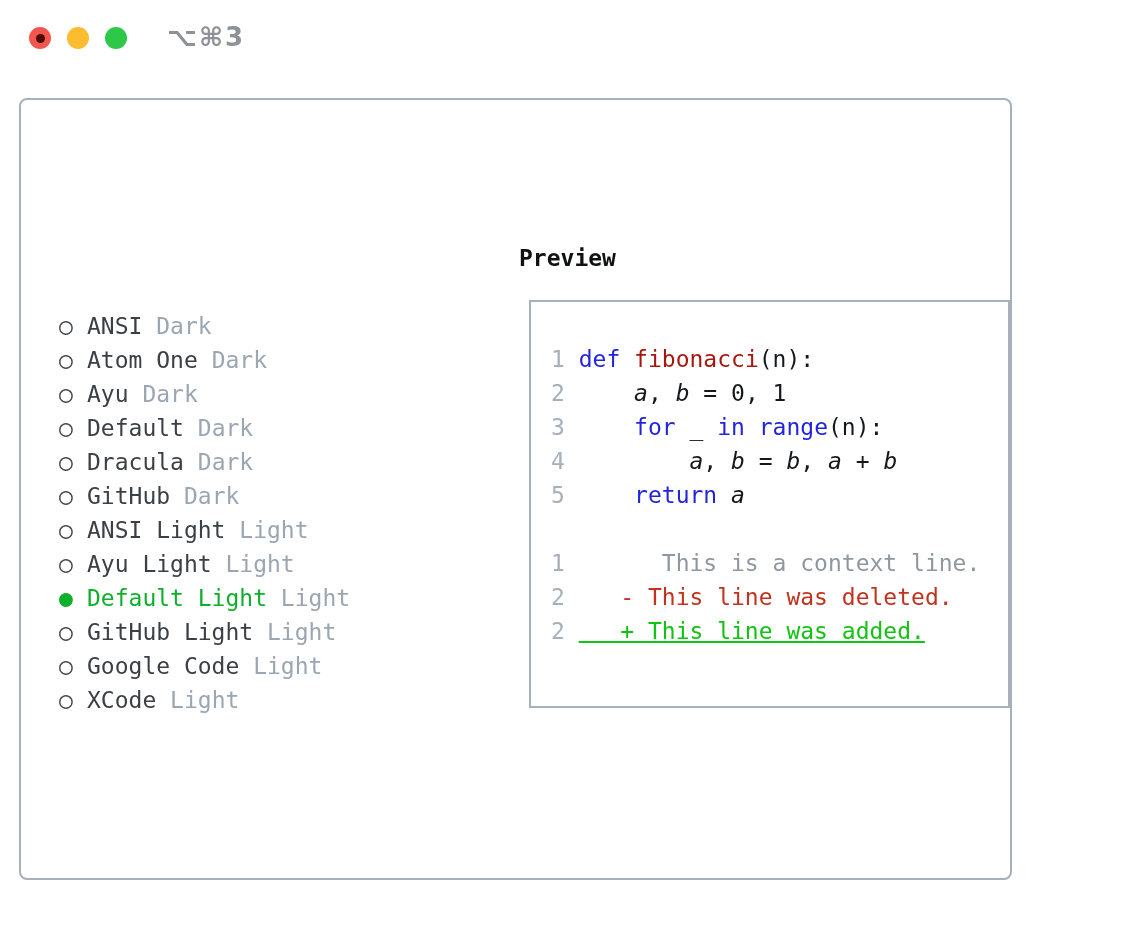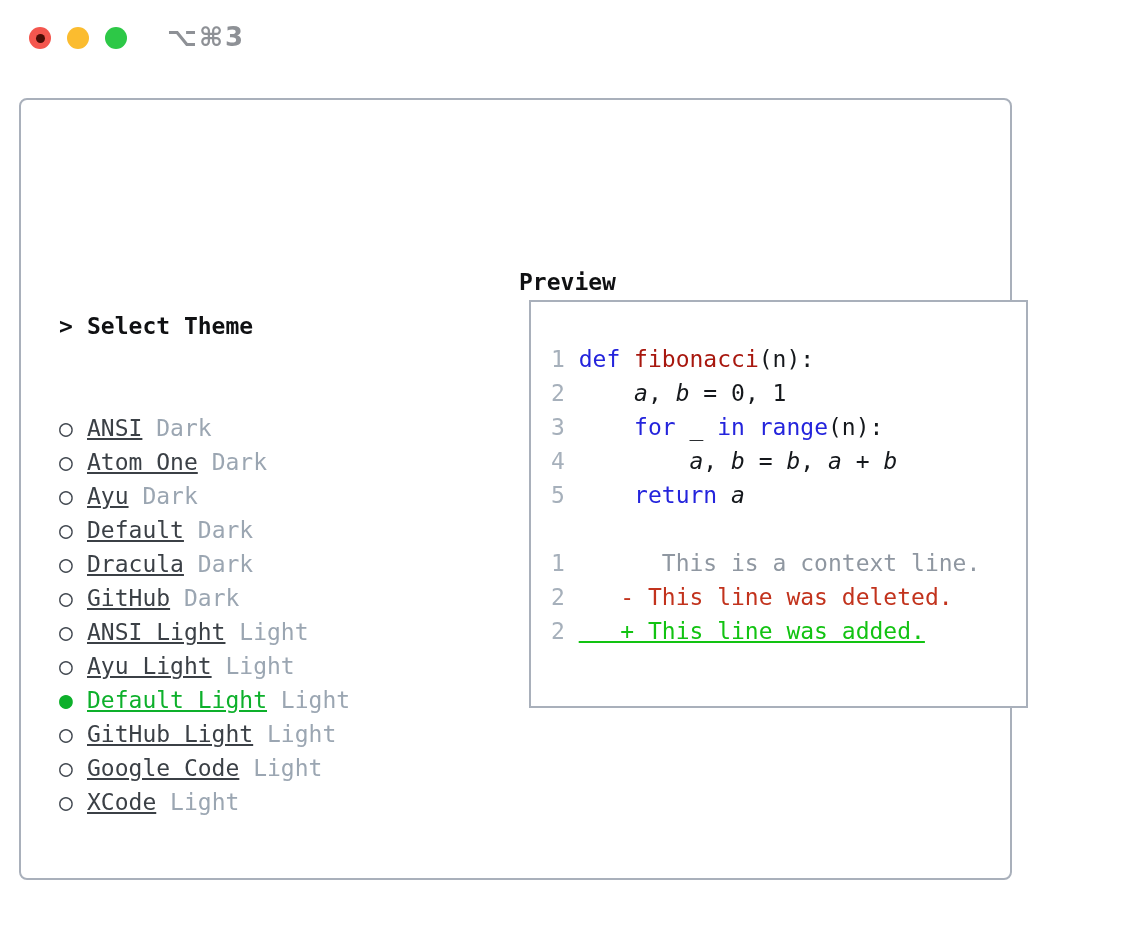--- a/index.html
+++ b/index.html
@@ -25,29 +25,29 @@
          border:2px solid var(--border-gray);border-radius:8px;background:#fff;}
 
   
   .left-col{position:absolute;left:38px;top:141px;font-size:23px;line-height:34px;
             white-space:pre;}
   .row{height:34px;}
   .marker{display:inline-block;width:28px;color:#464c54;}
   .marker.sel{color:var(--selection-green);}
   .marker.prompt{font-weight:bold;color:var(--header-black);}
   .hdr{font-weight:bold;color:var(--header-black);}
-  .iname{color:var(--text-dark);text-decoration:underline;}
+  .iname{color:var(--text-dark);}
   .iname.sel{color:var(--selection-green);}
   .variant{color:var(--muted-gray);}
 
   
   .preview-header{position:absolute;left:498px;top:141px;height:34px;line-height:34px;
-                  font-size:23px;font-weight:bold;color:var(--header-black);margin-top:24px;}
+                  font-size:23px;font-weight:bold;color:var(--header-black);}
   .preview-box{position:absolute;left:508px;top:200px;width:477px;height:404px;
-               border:2px solid var(--border-gray);background:#fff;padding-left:18px;}
+               border:2px solid var(--border-gray);background:#fff;}
   .code-block{position:absolute;left:20px;top:40px;font-size:23px;line-height:34px;
               white-space:pre;}
   .cline{height:34px;}
   .lnum{color:var(--line-number-gray);}
   .kw{color:var(--keyword-blue);}
   .fn{color:var(--function-red);}
   .var{font-style:italic;color:#15181c;}
   .plain{color:#15181c;}
   .ctx{color:var(--context-gray);text-align:right;}
   .del{color:var(--deleted-red);}
@@ -62,21 +62,20 @@
     <span class="light red">
         <span class="dot"></span>
       </span>
     <span class="light yellow"></span>
     <span class="light green"></span>
   </div>
   <span class="window-title">⌥⌘3</span>
 
   <div class="panel">
     <div class="left-col">
-      <div class="row"><span class="marker prompt">&gt;</span><span class="hdr">Select Theme</span></div>
       <div id="theme-list"><div class="row"><span class="marker">○</span><span class="iname">ANSI</span><span class="variant"> Dark</span></div><div class="row"><span class="marker">○</span><span class="iname">Atom One</span><span class="variant"> Dark</span></div><div class="row"><span class="marker">○</span><span class="iname">Ayu</span><span class="variant"> Dark</span></div><div class="row"><span class="marker">○</span><span class="iname">Default</span><span class="variant"> Dark</span></div><div class="row"><span class="marker">○</span><span class="iname">Dracula</span><span class="variant"> Dark</span></div><div class="row"><span class="marker">○</span><span class="iname">GitHub</span><span class="variant"> Dark</span></div><div class="row"><span class="marker">○</span><span class="iname">ANSI Light</span><span class="variant"> Light</span></div><div class="row"><span class="marker">○</span><span class="iname">Ayu Light</span><span class="variant"> Light</span></div><div class="row"><span class="marker sel">●</span><span class="iname sel">Default Light</span><span class="variant"> Light</span></div><div class="row"><span class="marker">○</span><span class="iname">GitHub Light</span><span class="variant"> Light</span></div><div class="row"><span class="marker">○</span><span class="iname">Google Code</span><span class="variant"> Light</span></div><div class="row"><span class="marker">○</span><span class="iname">XCode</span><span class="variant"> Light</span></div></div>
       <div class="row"> </div>
       
       
       
       
       
     </div>
 
     <div class="preview-header">Preview</div>

